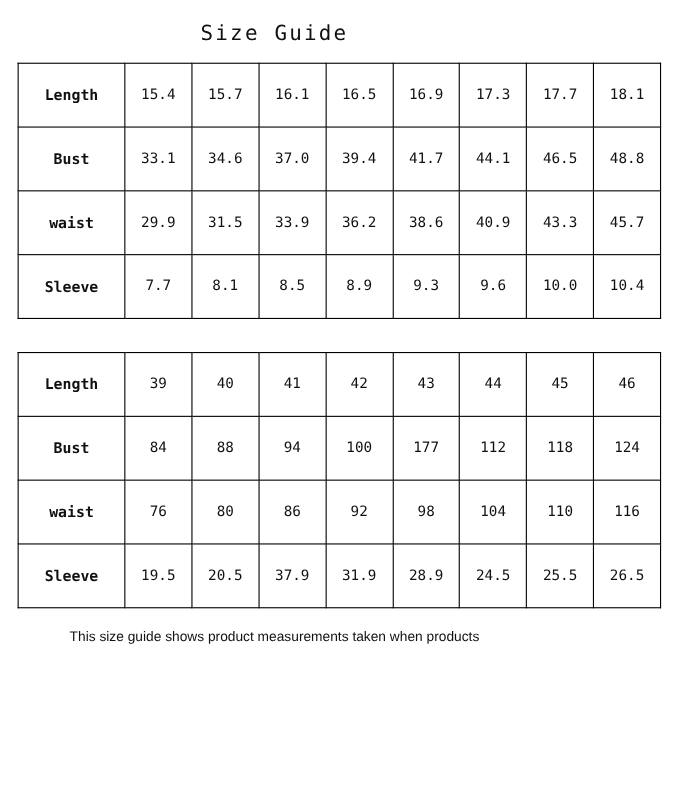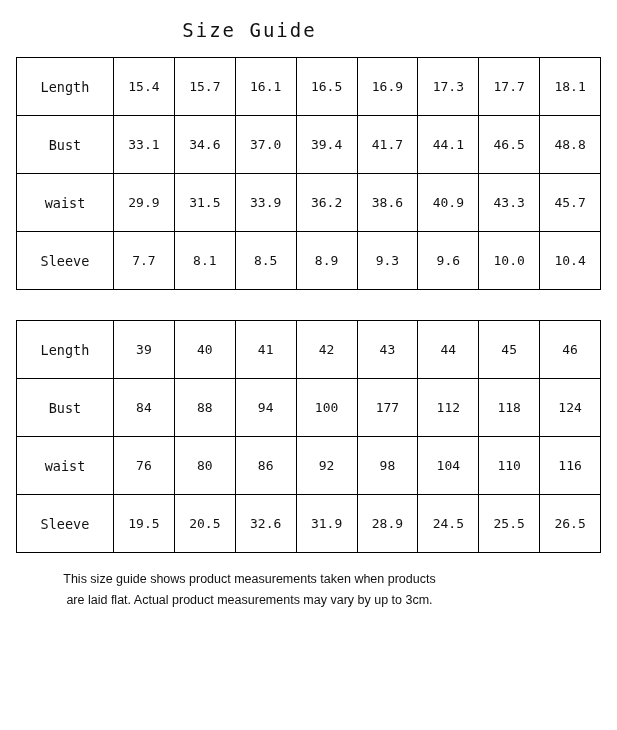--- a/index.html
+++ b/index.html
@@ -38,21 +38,21 @@
   table.size-table td {
     border: 1px solid #000000;
     text-align: center;
     vertical-align: middle;
     height: 55px;
     font-size: 13px;
     font-family: "DejaVu Sans Mono", monospace;
     color: #111111;
   }
   table.size-table td.rowhead {
-    font-weight: normal;
+    font-weight: bold;
     font-size: 13.5px;
     text-align: center;
   }
   table.size-table td.colhead {
     font-weight: bold;
     font-size: 13.5px;
   }
   table.size-table td.unit {
     font-weight: bold;
     font-size: 13.5px;
@@ -184,28 +184,27 @@
         <td>92</td>
         <td>98</td>
         <td>104</td>
         <td>110</td>
         <td>116</td>
       </tr>
       <tr>
         <td class="rowhead">Sleeve</td>
         <td>19.5</td>
         <td>20.5</td>
-        <td>32.6</td>
+        <td>37.9</td>
         <td>31.9</td>
         <td>28.9</td>
         <td>24.5</td>
         <td>25.5</td>
         <td>26.5</td>
       </tr>
     </tbody>
   </table>
 
   <div class="footnote">
     <div>This size guide shows product measurements taken when products</div>
-    <div>are laid flat. Actual product measurements may vary by up to 3cm.</div>
   </div>
 
 </div>
 
 </body></html>

